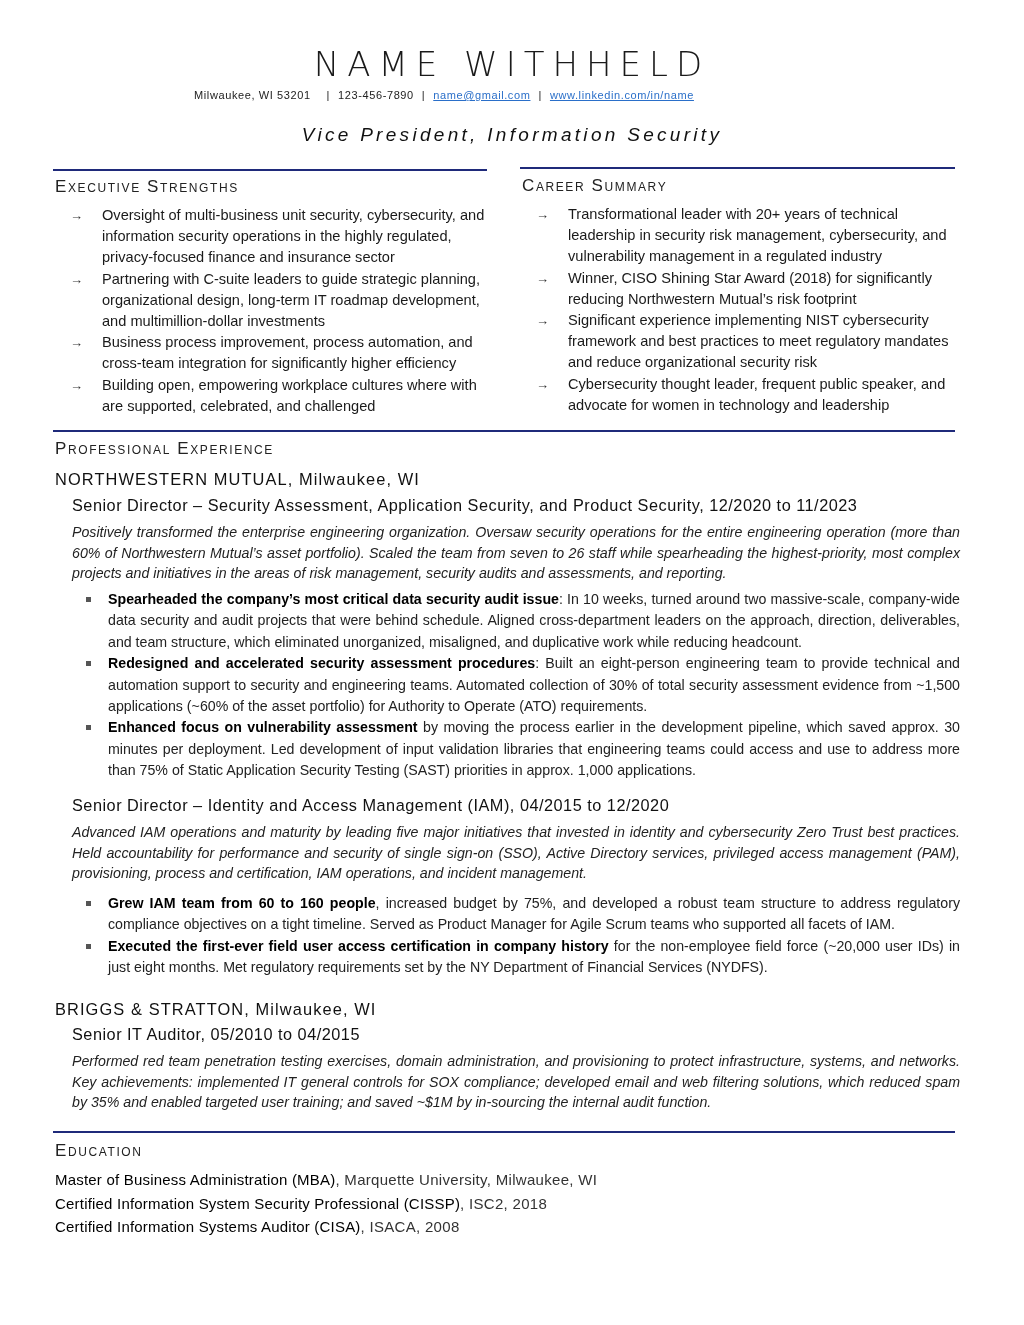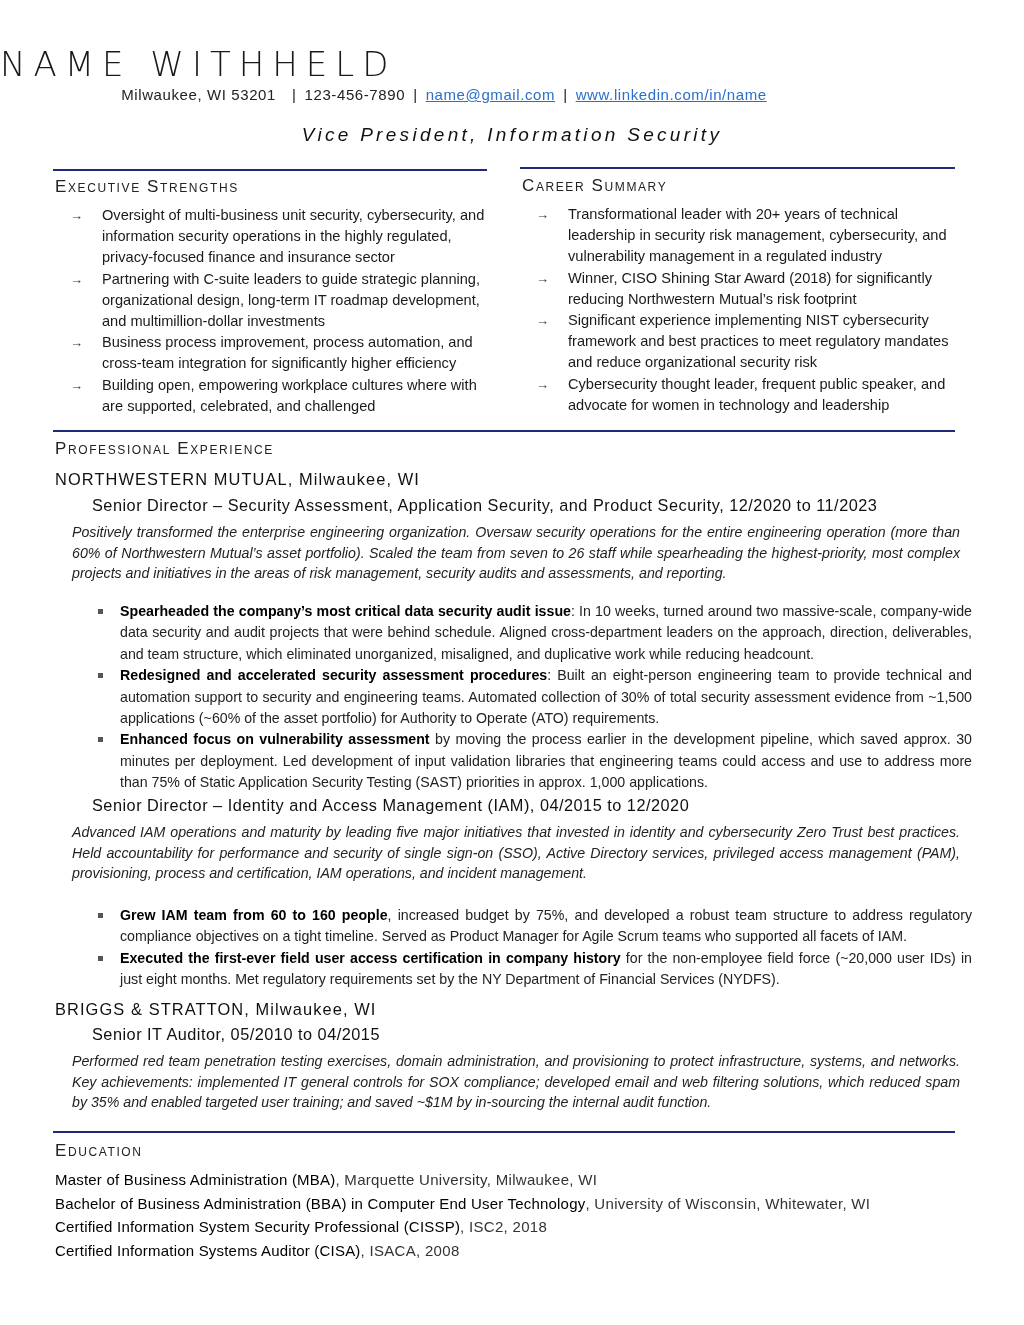--- a/index.html
+++ b/index.html
@@ -1,38 +1,38 @@
 <!DOCTYPE html>
 <html><head>
 <meta charset="utf-8">
 <style>
   html, body { margin: 0; padding: 0; background: #ffffff; }
   body { width: 1024px; height: 1325px; position: relative; overflow: hidden; font-family: "Liberation Sans", "DejaVu Sans", sans-serif; color: #111; }
   .page { position: absolute; left: 0; top: 0; width: 1024px; height: 1325px; }
 
-  .name { position: absolute; top: 44px; left: 0; width: 1024px; font-family: "DejaVu Sans", sans-serif; font-weight: 300; font-size: 34px; letter-spacing: 8px; color: #1a1a1a; line-height: 40px; }
-  .contact { position: absolute; top: 85px; left: 0; width: 888px; text-align: center; font-size: 15px; letter-spacing: 0.6px; color: #222; line-height: 20px; }
+  .name { position: absolute; top: 44px; left: 0; width: 1024px; text-align: center; font-family: "DejaVu Sans", sans-serif; font-weight: 300; font-size: 34px; letter-spacing: 8px; color: #1a1a1a; line-height: 40px; }
+  .contact { position: absolute; top: 85px; left: 0; width: 888px; text-align: center; font-size: 11px; letter-spacing: 0.6px; color: #222; line-height: 20px; }
   .contact .sep { margin: 0 8px; }
   .contact a { color: #2a6fc9; text-decoration: underline; }
   .headline { position: absolute; top: 120px; left: 0; width: 1024px; text-align: center; font-style: italic; font-size: 19px; letter-spacing: 3.3px; color: #111; line-height: 30px; }
 
   .rule { position: absolute; height: 2px; background: #1f2a7a; }
 
   .sec-title { position: absolute; font-size: 17px; letter-spacing: 1.6px; color: #222; font-variant: small-caps; text-transform: lowercase; line-height: 22px; }
   .sec-title .cap { text-transform: none; }
 
   .arrow-list { position: absolute; margin: 0; padding: 0; list-style: none; font-size: 14.6px; line-height: 21.2px; color: #1a1a1a; }
   .arrow-list li { position: relative; padding-left: 46px; margin-bottom: 0; }
   .arrow-list li .arr { position: absolute; left: 14px; top: 0; font-size: 13px; color: #333; }
 
   .company { position: absolute; left: 55px; font-size: 16.4px; letter-spacing: 1.1px; color: #111; line-height: 22px; }
-  .role { position: absolute; left: 72px; font-size: 16.3px; letter-spacing: 0.5px; color: #111; line-height: 22px; margin-left: 20px; }
+  .role { position: absolute; left: 72px; font-size: 16.3px; letter-spacing: 0.5px; color: #111; line-height: 22px; }
   .summary { position: absolute; left: 72px; width: 888px; font-style: italic; font-size: 14.2px; line-height: 20.7px; color: #222; text-align: justify; }
 
-  .sq-list { position: absolute; left: 72px; width: 888px; margin: 12px; padding: 0; list-style: none; font-size: 14.2px; line-height: 21.4px; color: #222; text-align: justify; }
+  .sq-list { position: absolute; left: 72px; width: 888px; margin: 0; padding: 0; list-style: none; font-size: 14.2px; line-height: 21.4px; color: #222; text-align: justify; }
   .sq-list li { position: relative; padding-left: 36px; }
   .sq-list li .sq { position: absolute; left: 14px; top: 8px; width: 5px; height: 5px; background: #555; }
   .sq-list li b { font-weight: bold; color: #000; }
 
   .edu { position: absolute; left: 55px; font-size: 15px; line-height: 23.6px; color: #111; }
   .edu .edu-line { white-space: nowrap; }
   .edu b { font-weight: normal; color: #000; letter-spacing: 0.2px; }
   .edu .rest { color: #333; letter-spacing: 0.3px; }
 </style>
 </head>
@@ -84,18 +84,17 @@
   </ul>
 
   <div class="company" style="top:998px;">BRIGGS &amp; STRATTON, Milwaukee, WI</div>
   <div class="role" style="top:1023px;">Senior IT Auditor, 05/2010 to 04/2015</div>
   <div class="summary" style="top:1051px;">Performed red team penetration testing exercises, domain administration, and provisioning to protect infrastructure, systems, and networks. Key achievements: implemented IT general controls for SOX compliance; developed email and web filtering solutions, which reduced spam by 35% and enabled targeted user training; and saved ~$1M by in-sourcing the internal audit function.</div>
 
   <div class="rule" style="left:53px; top:1131px; width:902px;"></div>
   <div class="sec-title" style="left:55px; top:1140px;"><span class="cap">E</span><span>ducation</span></div>
   <div class="edu" style="top:1168px;">
     <div class="edu-line"><b>Master of Business Administration (MBA)</b><span class="rest">, Marquette University, Milwaukee, WI</span></div>
-    <div class="edu-line"><b>Bachelor of Business Administration (BBA) in Computer End User Technology</b><span class="rest">, University of Wisconsin, Whitewater, WI</span></div>
     <div class="edu-line"><b>Certified Information System Security Professional (CISSP)</b><span class="rest">, ISC2, 2018</span></div>
     <div class="edu-line"><b>Certified Information Systems Auditor (CISA)</b><span class="rest">, ISACA, 2008</span></div>
   </div>
 
 </div>
 
 </body></html>

